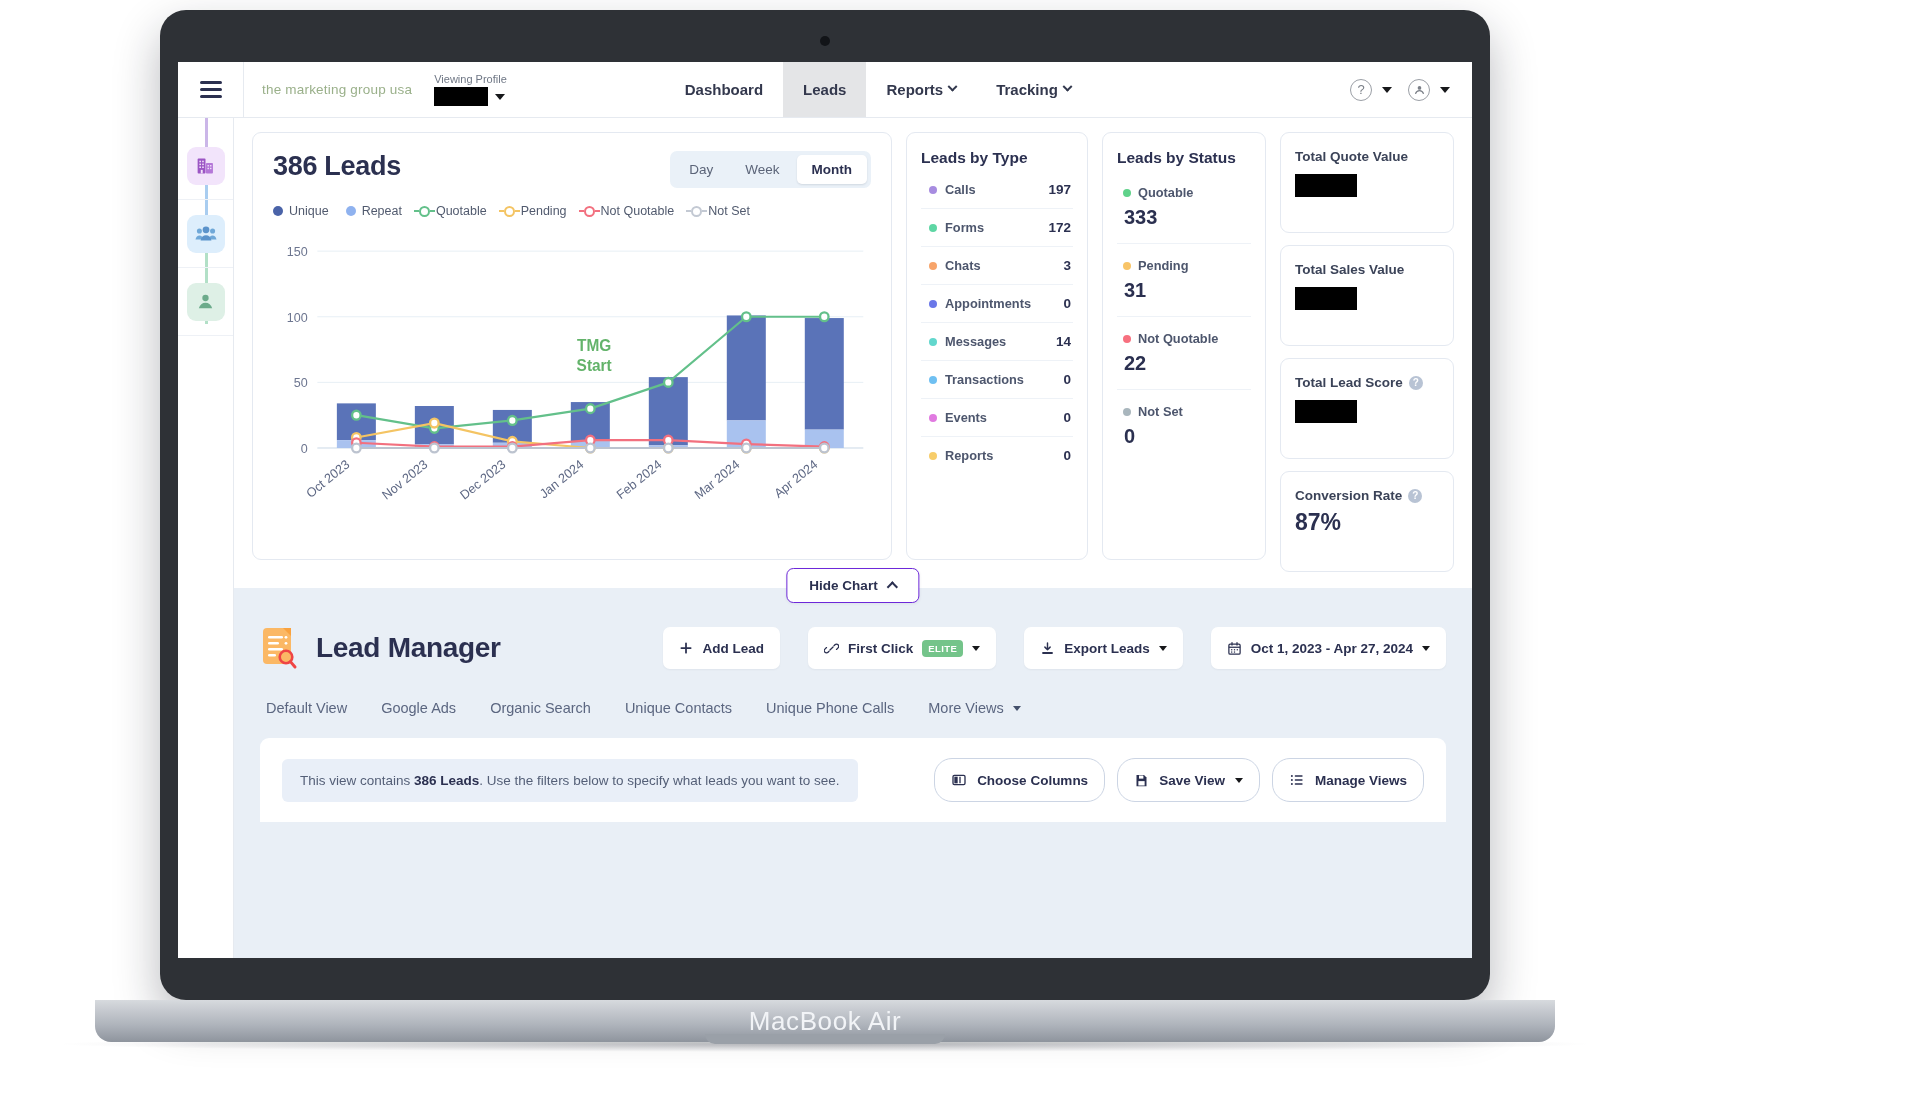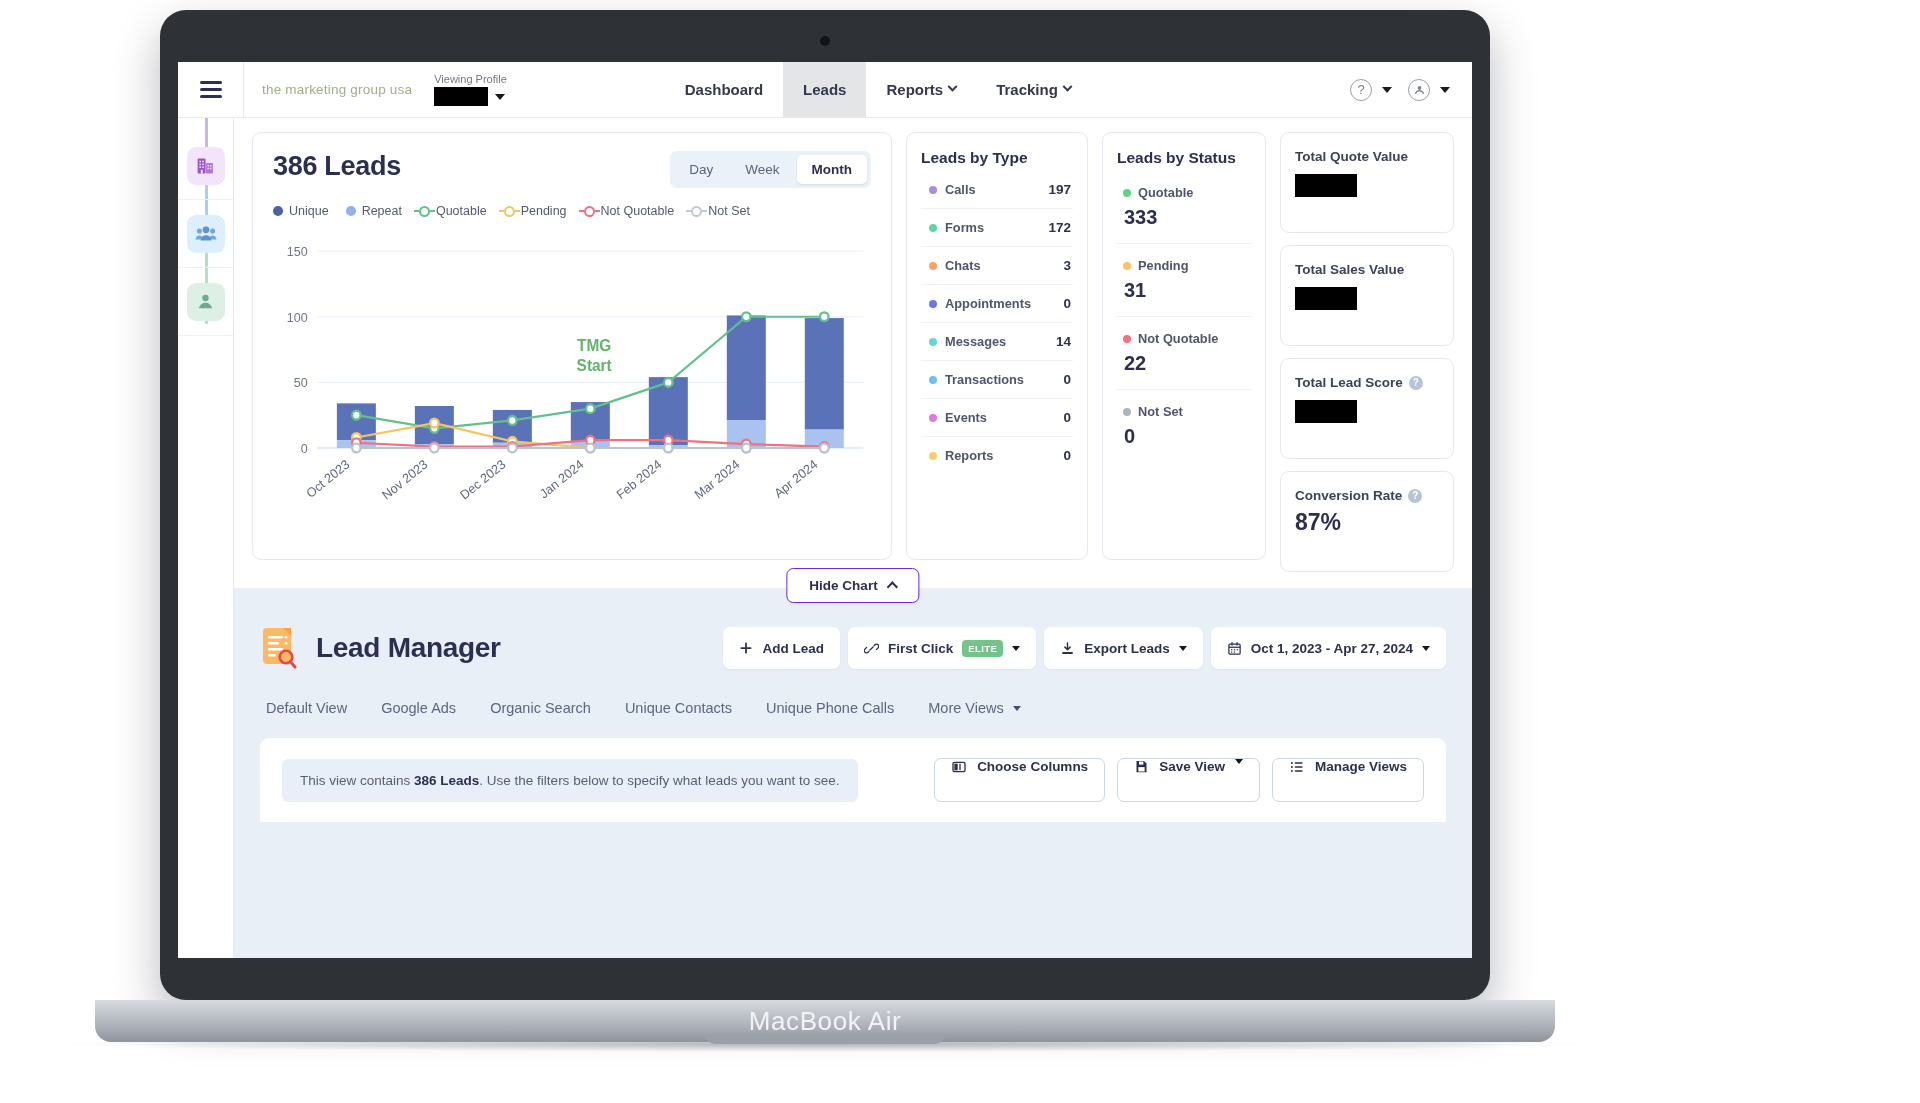--- a/index.html
+++ b/index.html
@@ -183,21 +183,21 @@
     font-size: 13.5px; font-weight: bold; color: #2b3050; cursor: pointer; z-index: 5;
     box-shadow: 0 1px 3px rgba(30,40,60,.06);
   }
   .chev-up { width: 8px; height: 8px; border-left: 2px solid #2b3050; border-top: 2px solid #2b3050; transform: rotate(45deg); margin-top: 3px; }
 
   
   .lm { flex: 1; background: #e9eff6; padding: 38px 26px 16px 26px; min-height: 0; }
   .lm-head { display: flex; align-items: center; }
   .lm-icon { width: 40px; height: 44px; position: relative; margin-right: 16px; }
   .lm-title { font-size: 28px; font-weight: bold; color: #2b3050; letter-spacing: -.3px; }
-  .lm-actions { margin-left: auto; display: flex; gap: 8px; align-items: center; }
+  .lm-actions { margin-left: auto; display: flex; gap: 28px; align-items: center; }
   .btn {
     background: #fff; border: none; border-radius: 7px; padding: 0 16px; height: 42px;
     display: flex; align-items: center; gap: 9px; cursor: pointer;
     font-size: 13.5px; font-weight: bold; color: #2b3050; white-space: nowrap;
     box-shadow: 0 1px 2px rgba(30,40,60,.05);
     font-family: "Liberation Sans", sans-serif;
   }
   .badge-elite {
     background: #74c48a; color: #fff; font-size: 9.5px; font-weight: bold;
     padding: 3px 6px; border-radius: 4px; letter-spacing: .4px;
@@ -210,22 +210,22 @@
     margin-top: 22px; background: #fff; border-radius: 9px 9px 0 0;
     padding: 20px 22px; display: flex; align-items: center; gap: 4px;
   }
   .notice {
     background: #e9eff8; border-radius: 6px; padding: 14px 18px;
     font-size: 13.5px; color: #545f77; flex: 0 1 auto;
   }
   .notice b { color: #2b3050; }
   .panel-actions { margin-left: auto; display: flex; gap: 12px; }
   .btn-outline {
-    background: #fff; border: 1px solid #ccd5e4; border-radius: 7px; padding: 0 16px; height: 44px;
-    display: flex; gap: 10px; cursor: pointer;
+    background: #fff; border: 1px solid #ccd5e4; border-radius: 18px; padding: 0 16px; height: 44px;
+    display: flex; align-items: center; gap: 10px; cursor: pointer;
     font-size: 13.5px; font-weight: bold; color: #2b3050; white-space: nowrap;
     font-family: "Liberation Sans", sans-serif;
   }
   svg { display: block; }
 </style>
 </head>
 <body>
 
 <div class="scene">
   <div class="laptop">

